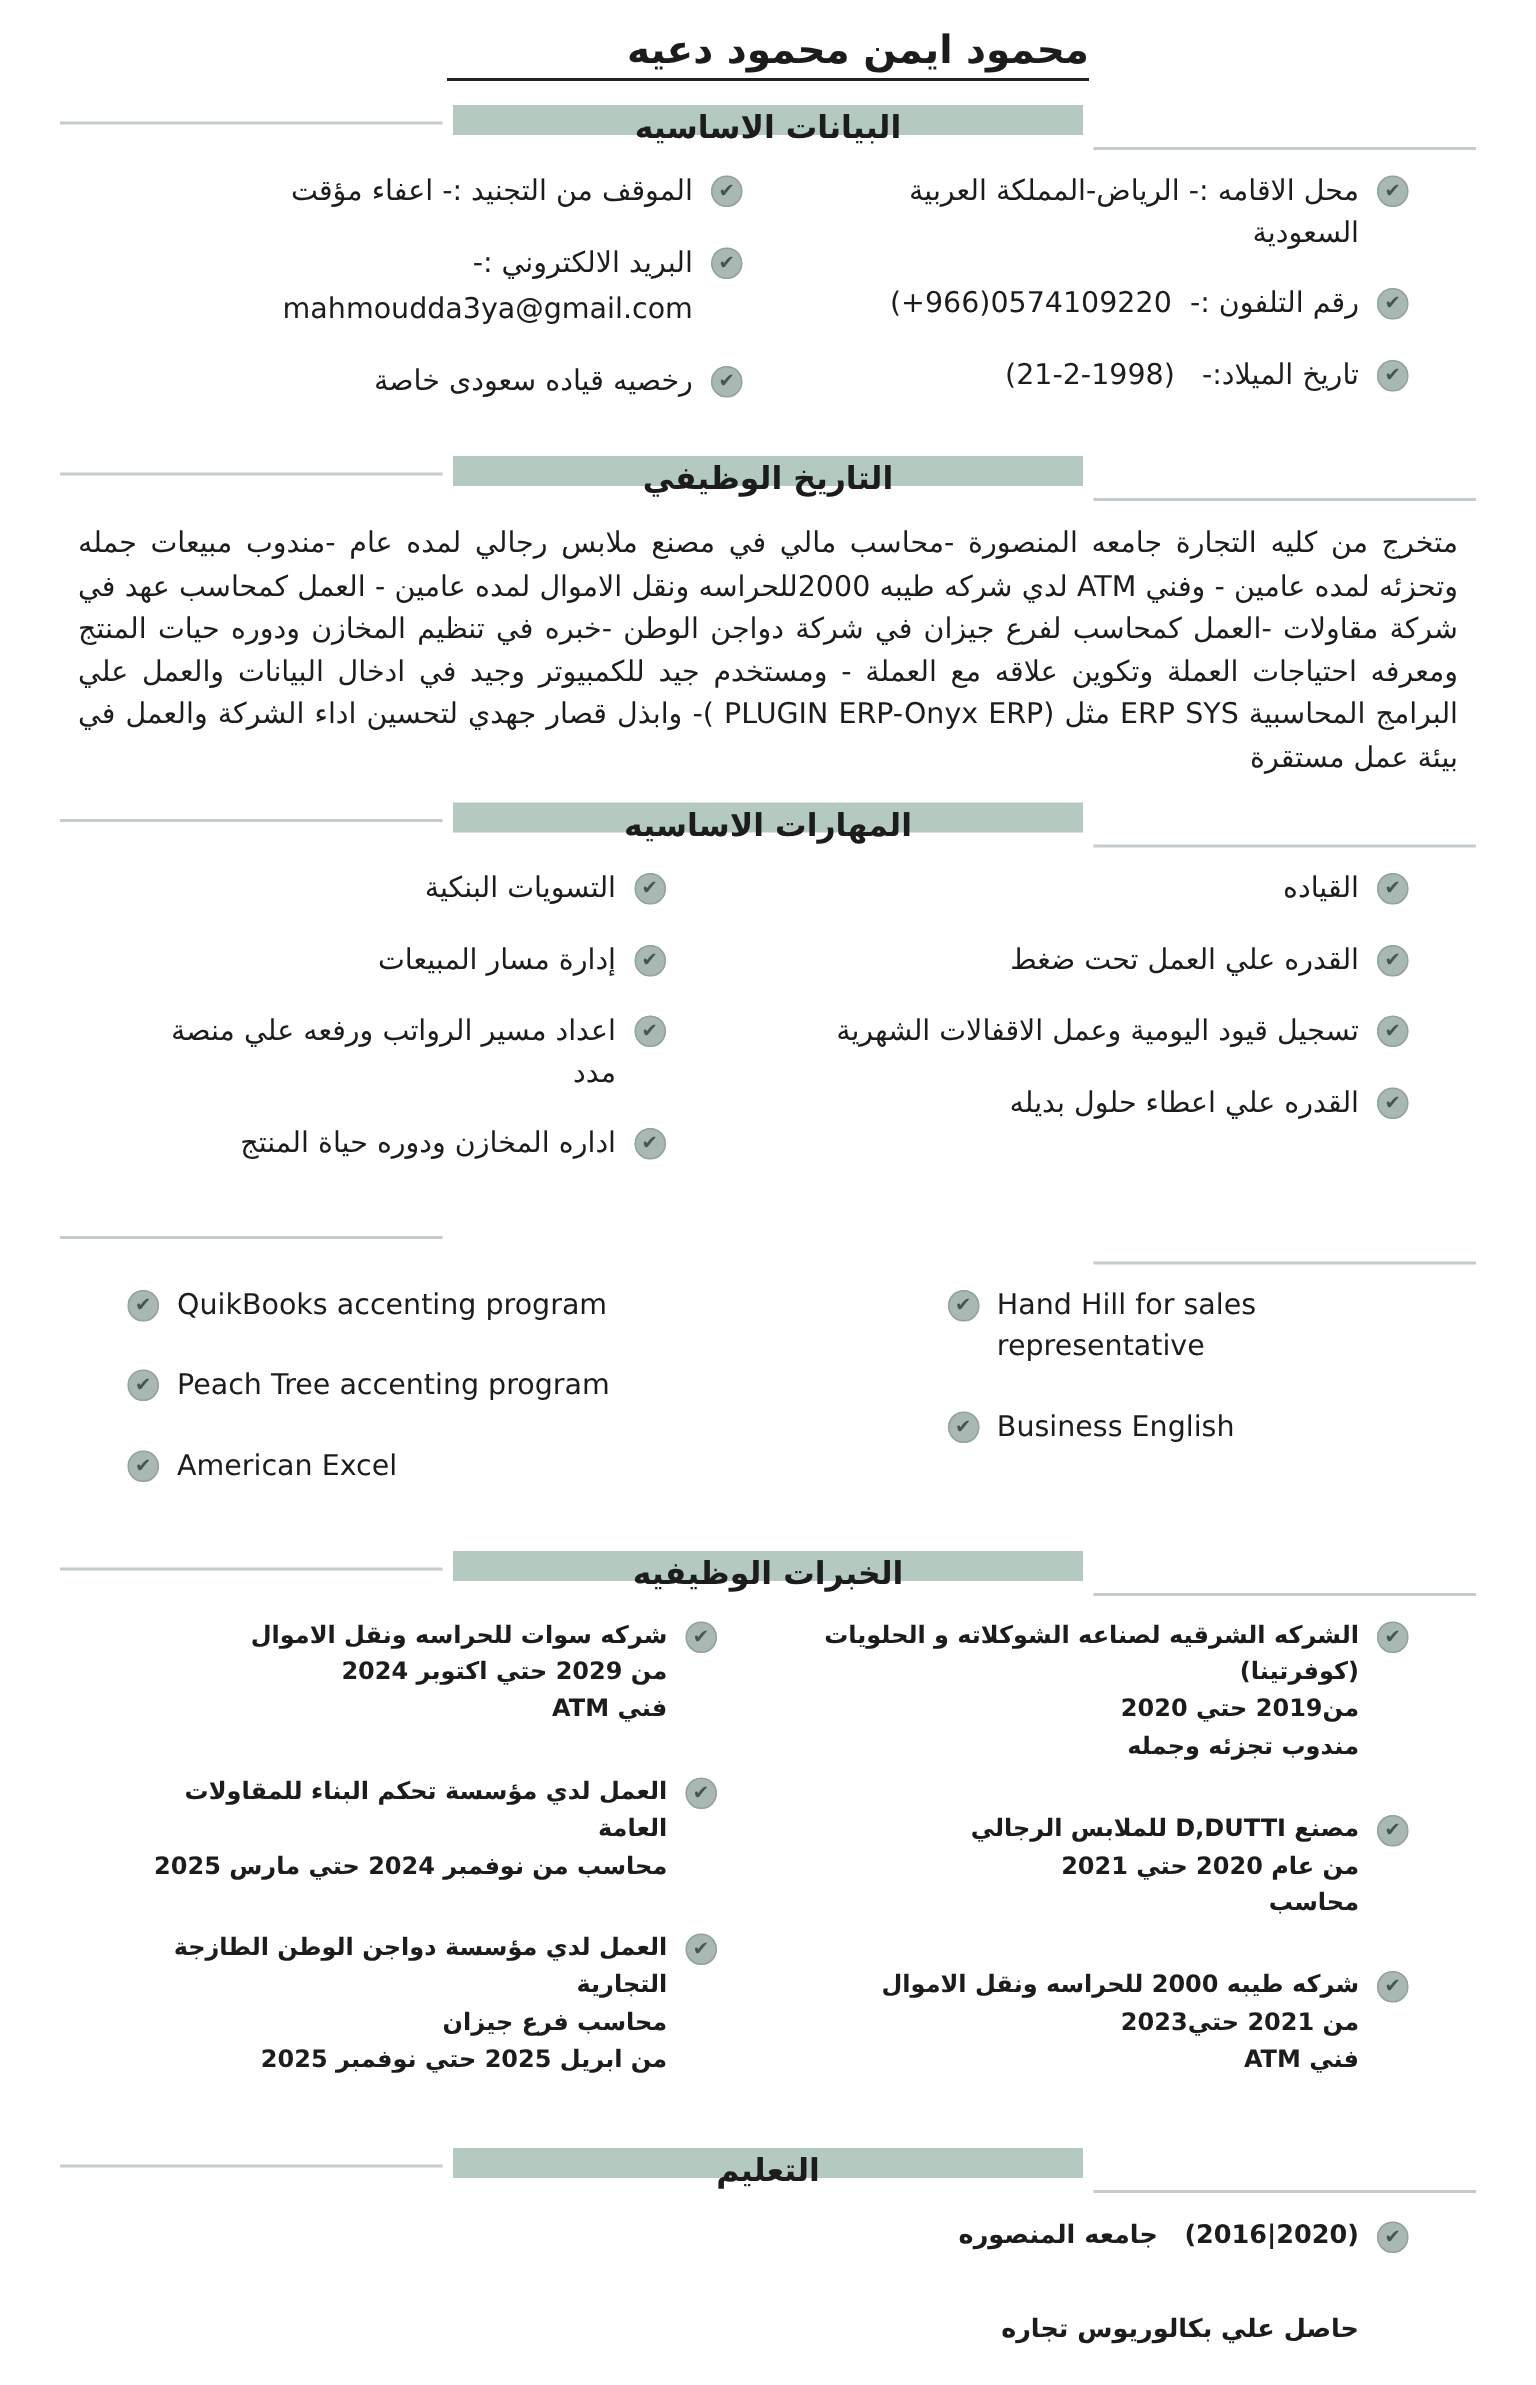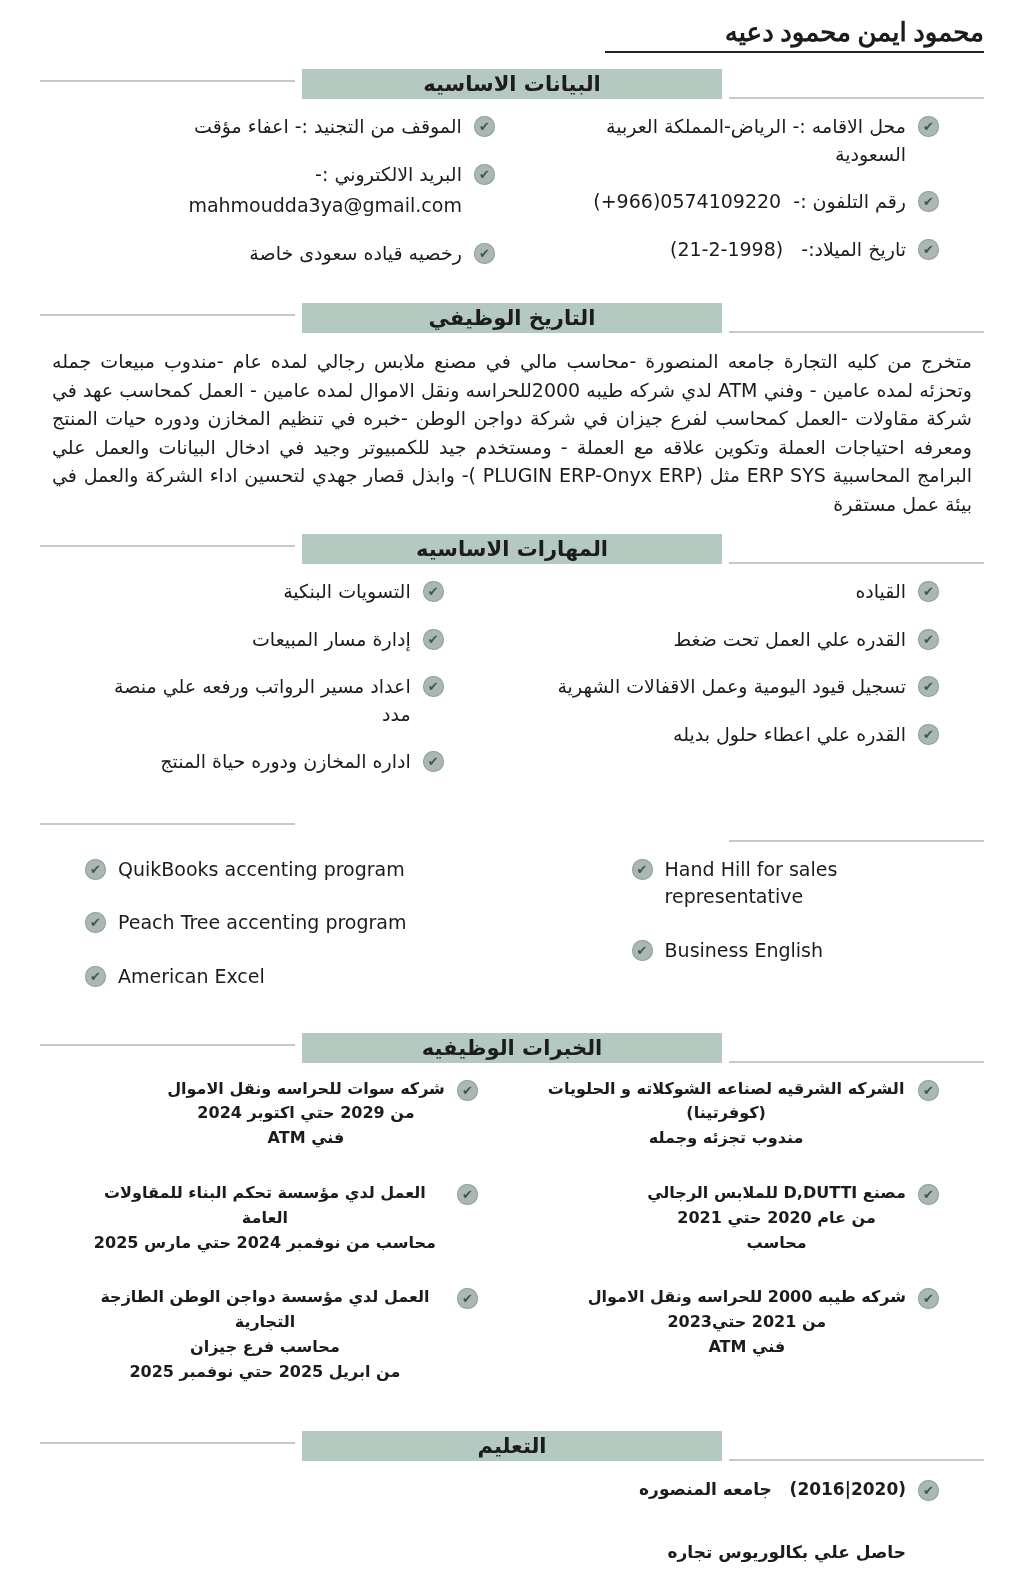--- a/index.html
+++ b/index.html
@@ -5,34 +5,34 @@
   * { margin:0; padding:0; box-sizing:border-box; }
   html,body { background:#ffffff; }
   body {
     width:1024px; height:1590px; overflow:hidden;
     font-family:"DejaVu Sans", sans-serif;
     color:#1c1c1c; direction:rtl;
   }
   .page { padding:10px 40px 0 40px; position:relative; }
 
   
-  .title { text-align:right; margin-top:2px;font-family:Liberation Serif, serif; }
+  .title { text-align:center; margin-top:2px; }
   .title-text {
     display:inline-block; font-size:26px; font-weight:bold;
     border-bottom:2.5px solid #222; padding-bottom:3px; padding-left:120px;
   }
 
   
   .sec-head { position:relative; height:30px; margin:16px 0 14px 0; }
   .sec-line { position:absolute; height:2px; background:#c3ccc8; }
   .sec-line.l { left:0; width:27%; top:11px; }
   .sec-line.r { right:0; width:27%; bottom:0; }
   .sec-bar {
     position:absolute; left:50%; transform:translateX(-50%);
-    top:0; width:420px; height:30px; background:#b4cac0;
+    top:0; width:420px; height:20px; background:#b4cac0;
     text-align:center; font-weight:bold; font-size:21px; line-height:30px;
   }
 
   
   .cols { display:flex; justify-content:space-between; padding:0 45px; }
   .col-r { width:46%; }
   .col-l { width:48%; }
   .cols.skills .col-l { width:42%; }
 
   .item { display:flex; gap:12px; align-items:flex-start; margin-bottom:20px; }
@@ -54,21 +54,21 @@
 
   
   .cols.tech { direction:ltr; margin-top:12px; }
   .cols.tech .tcol-1 { width:48%; }
   .cols.tech .tcol-2 { width:36%; }
   .cols.tech .item { margin-bottom:26px; }
 
   
   .cols.exp .col-r, .cols.exp .col-l { width:46%; }
   .exp-item { display:flex; gap:12px; align-items:flex-start; margin-bottom:30px; }
-  .exp-item .lines { font-size:16px; font-weight:bold; line-height:1.55;text-align:center; }
+  .exp-item .lines { font-size:16px; font-weight:bold; line-height:1.55; }
 
   
   .edu { padding:0 45px; margin-top:16px; }
   .edu .txt { font-size:17px; font-weight:bold; line-height:1.5; }
   .edu-degree { margin-top:38px; }
 </style>
 </head>
 <body>
 
 <div class="page">
@@ -207,20 +207,21 @@
     <div class="sec-bar">الخبرات الوظيفيه</div>
     <span class="sec-line r"></span>
   </div>
 
   <div class="cols exp">
     <div class="col-r">
       <div class="exp-item">
         <span class="check">✔</span>
         <div class="lines">
           <div>الشركه الشرقيه لصناعه الشوكلاته و الحلويات (كوفرتينا)</div>
+          <div>من2019 حتي 2020</div>
           <div>مندوب تجزئه وجمله</div>
         </div>
       </div>
       <div class="exp-item">
         <span class="check">✔</span>
         <div class="lines">
           <div>مصنع D,DUTTI للملابس الرجالي</div>
           <div>من عام 2020 حتي 2021</div>
           <div>محاسب</div>
         </div>

